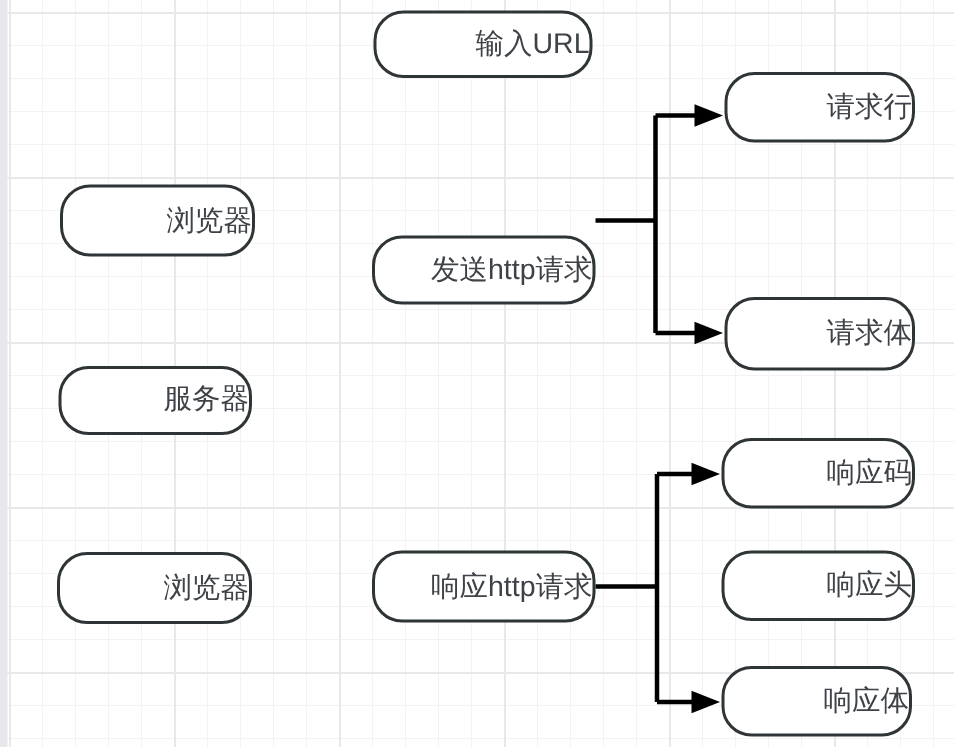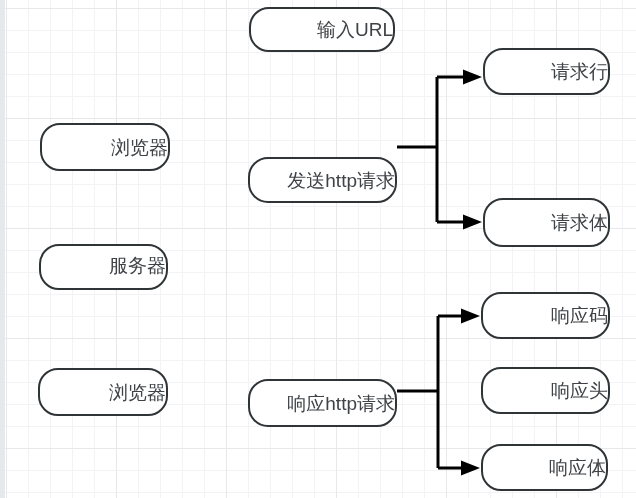--- a/index.html
+++ b/index.html
@@ -56,21 +56,21 @@
   
   .n-input-url       { left: 249px; top:   7px; width: 146px; height: 45px; }
   .n-browser-top     { left:  40px; top: 123px; width: 130px; height: 48px; }
   .n-send-request    { left: 248px; top: 124px; width: 149px; height: 46px; margin-top: 33px; }
   .n-request-line    { left: 483px; top:  48px; width: 127px; height: 47px; }
   .n-request-header  { left: 482px; top: 122px; width: 128px; height: 46px; }
   .n-request-body    { left: 483px; top: 198px; width: 127px; height: 49px; }
   .n-server          { left:  39px; top: 244px; width: 129px; height: 46px; font-family: Liberation Mono, monospace; }
   .n-process-request { left: 250px; top: 245px; width: 148px; height: 45px; }
   .n-browser-bottom  { left:  38px; top: 368px; width: 130px; height: 48px; }
-  .n-respond-request { left: 248px; top: 367px; width: 149px; height: 48px; margin-top: 12px; }
+  .n-respond-request { left: 248px; top: 367px; width: 149px; height: 48px; }
   .n-response-code   { left: 481px; top: 292px; width: 129px; height: 47px; }
   .n-response-header { left: 481px; top: 367px; width: 129px; height: 47px; }
   .n-response-body   { left: 481px; top: 444px; width: 127px; height: 47px; }
 </style>
 </head>
 <body>
 
 <div class="canvas">
   <div class="left-edge-strip"></div>
 

